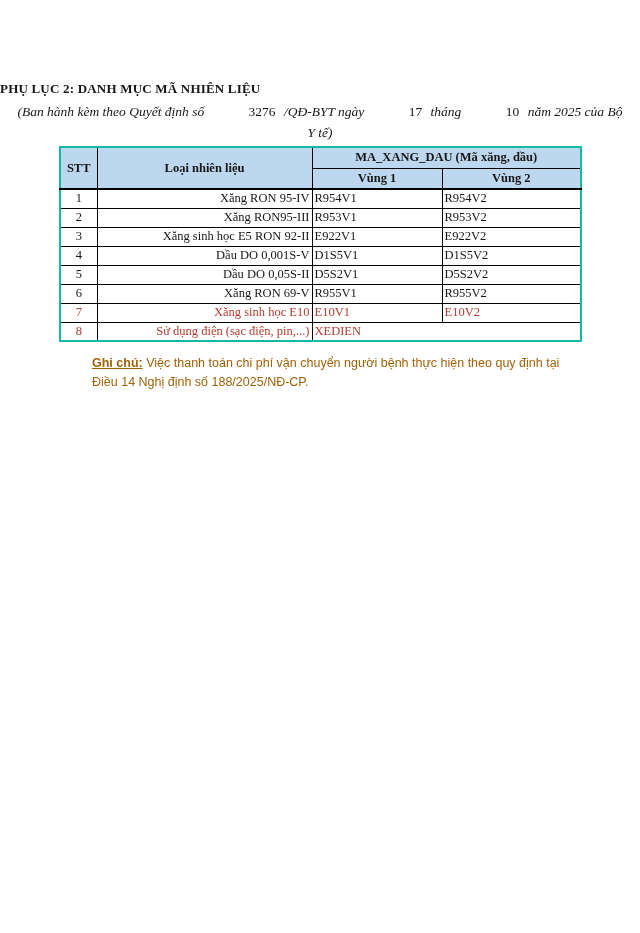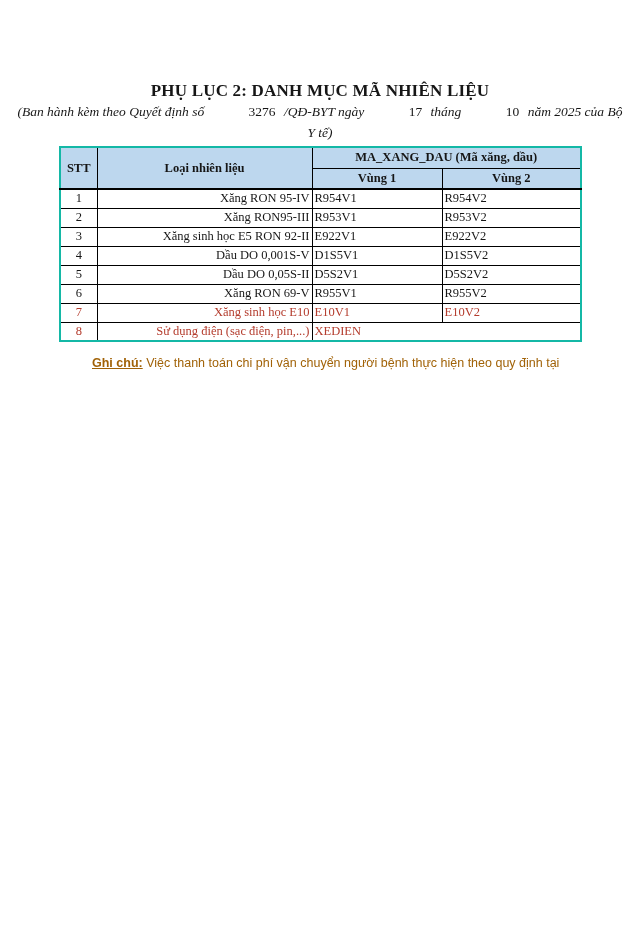--- a/index.html
+++ b/index.html
@@ -14,22 +14,21 @@
     background: #ffffff;
     font-family: "Liberation Serif", serif;
     color: #161616;
     overflow: hidden;
   }
   .doc-title {
     position: absolute;
     top: 81px;
     left: 0;
     right: 0;
-    text-align: center;
-    font-size: 17px;
+    font-size: 13px;
     font-weight: bold;
     letter-spacing: 0.2px;
   }
   .doc-subtitle {
     position: absolute;
     top: 101px;
     left: 0;
     right: 0;
     text-align: center;
     font-size: 13.5px;
@@ -175,15 +174,16 @@
         <td class="c-code" colspan="2">XEDIEN</td>
       </tr>
     </tbody>
   </table>
 
   <div class="doc-note">
     <div>
       <span class="note-label">Ghi chú:</span>
       <span>Việc thanh toán chi phí vận chuyển người bệnh thực hiện theo quy định tại</span>
     </div>
+    <div>Điều 14 Nghị định số 188/2025/NĐ-CP.</div>
   </div>
 
 </div>
 
 </body></html>

